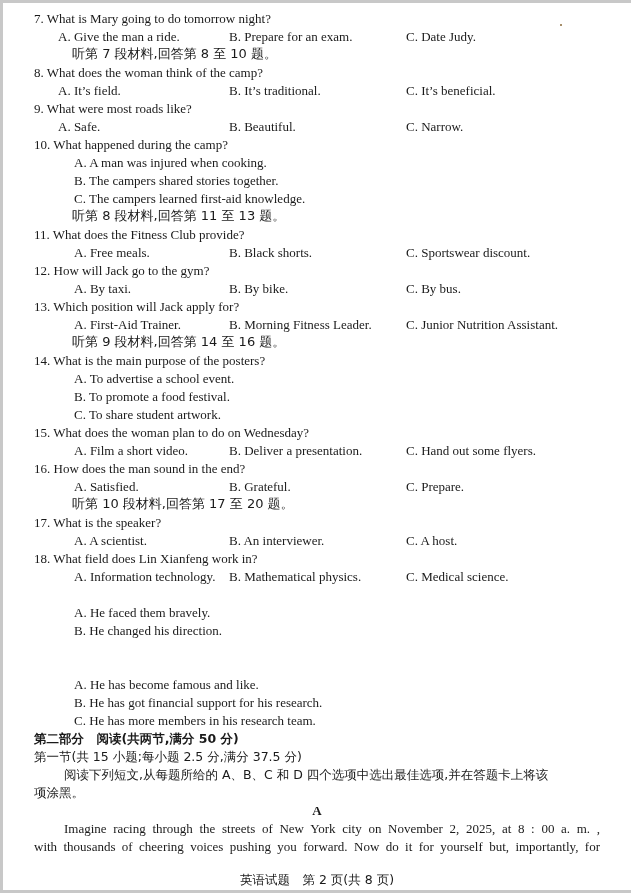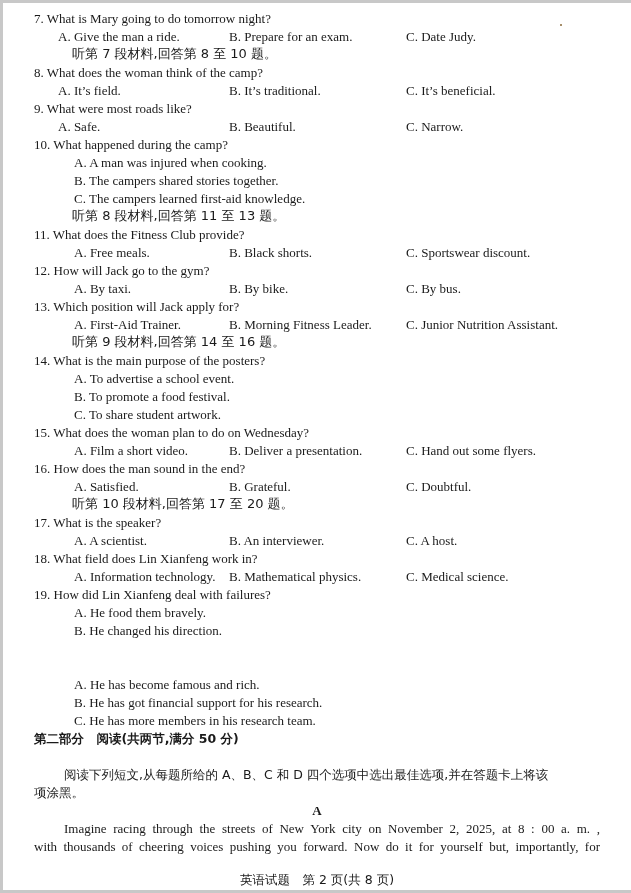--- a/index.html
+++ b/index.html
@@ -80,42 +80,42 @@
   <div class="line opt" style="top:403px">C. To share student artwork.</div>
 
   <div class="line q" style="top:421px">15. What does the woman plan to do on Wednesday?</div>
   <div class="line opt" style="top:439px">A. Film a short video.</div>
   <div class="line colB" style="top:439px">B. Deliver a presentation.</div>
   <div class="line colC" style="top:439px">C. Hand out some flyers.</div>
 
   <div class="line q" style="top:457px">16. How does the man sound in the end?</div>
   <div class="line opt" style="top:475px">A. Satisfied.</div>
   <div class="line colB" style="top:475px">B. Grateful.</div>
-  <div class="line colC" style="top:475px">C. Doubtful.</div>
+  <div class="line colC" style="top:475px">C. Prepare.</div>
   <div class="line cn" style="top:492px">听第 10 段材料,回答第 17 至 20 题。</div>
 
   <div class="line q" style="top:511px">17. What is the speaker?</div>
   <div class="line opt" style="top:529px">A. A scientist.</div>
   <div class="line colB" style="top:529px">B. An interviewer.</div>
   <div class="line colC" style="top:529px">C. A host.</div>
 
   <div class="line q" style="top:547px">18. What field does Lin Xianfeng work in?</div>
   <div class="line opt" style="top:565px">A. Information technology.</div>
   <div class="line colB" style="top:565px">B. Mathematical physics.</div>
   <div class="line colC" style="top:565px">C. Medical science.</div>
 
-  <div class="line q" style="top:583px">19. How did Lin Xianfeng deal with failures?</div>
-  <div class="line opt" style="top:601px">A. He food them bravely.</div>
+  <div class="line opt" style="top:601px">A. He faced them bravely.</div>
   <div class="line opt" style="top:619px">B. He changed his direction.</div>
 
-  <div class="line opt" style="top:673px">A. He has become famous and rich.</div>
+  <div class="line opt" style="top:673px">A. He has become famous and like.</div>
   <div class="line opt" style="top:691px">B. He has got financial support for his research.</div>
   <div class="line opt" style="top:709px">C. He has more members in his research team.</div>
 
   <div class="line sec secb" style="top:727px">第二部分　阅读(共两节,满分 50 分)</div>
+  <div class="line sec" style="top:745px">第一节(共 15 小题;每小题 2.5 分,满分 37.5 分)</div>
   <div class="line sec" style="top:763px; left:61px">阅读下列短文,从每题所给的 A、B、C 和 D 四个选项中选出最佳选项,并在答题卡上将该</div>
   <div class="line sec" style="top:781px">项涂黑。</div>
 
   <div class="line center" style="top:799px; font-weight:bold;">A</div>
 
   <div class="line para" style="top:817px; left:61px; width:536px;">Imagine racing through the streets of New York city on November 2, 2025, at 8 : 00 a. m. ,</div>
   <div class="line para" style="top:835px;">with thousands of cheering voices pushing you forward.  Now do it for yourself but, importantly, for</div>
 
   <div class="line center" style="top:868px; font-family:'DejaVu Sans', sans-serif; font-size:12.5px;">英语试题　第 2 页(共 8 页)</div>
 </div>

